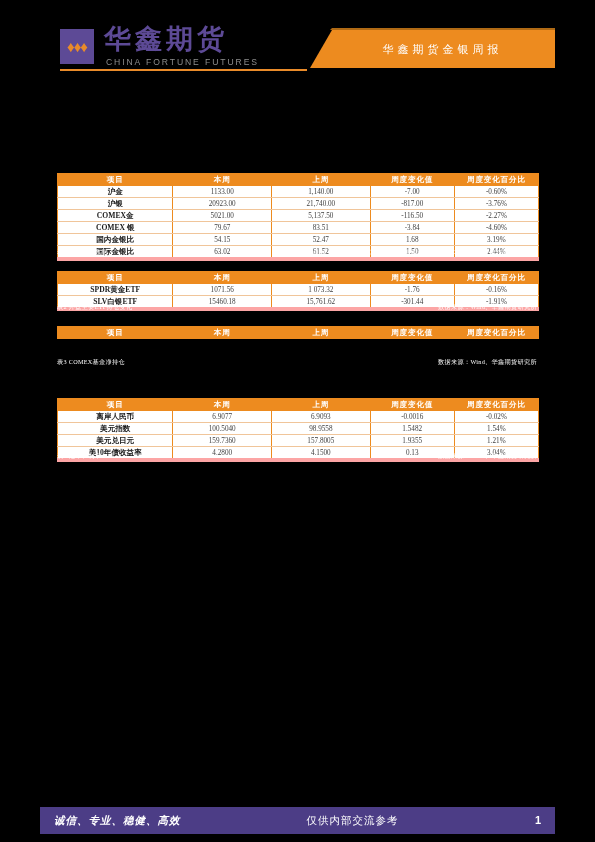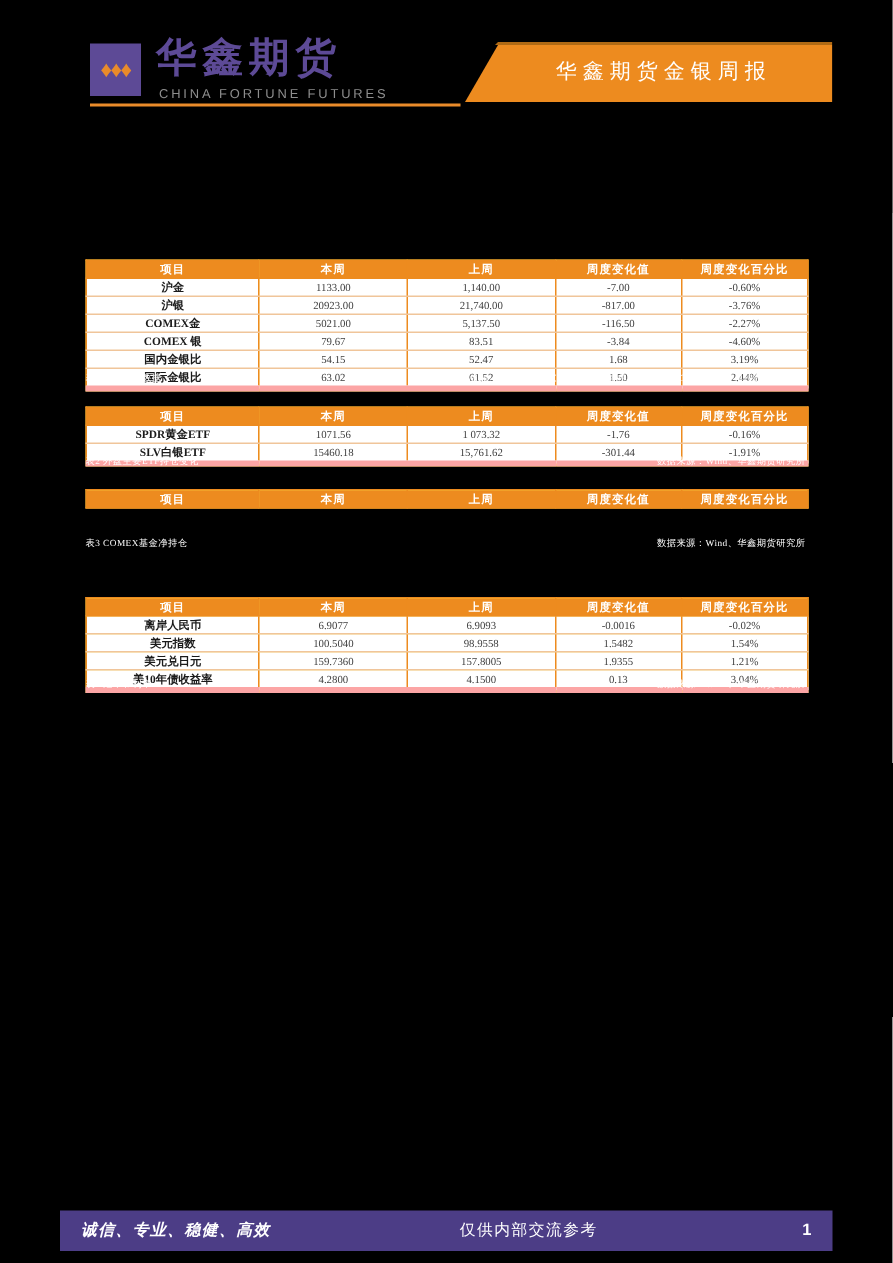--- a/index.html
+++ b/index.html
@@ -16,33 +16,33 @@
       font-weight:bold;letter-spacing:4px;line-height:30px;
       font-family:"DejaVu Sans","Liberation Sans",sans-serif;}
   .brand-en{position:absolute;left:106px;top:57px;color:#8e8e8e;font-size:8.6px;
       letter-spacing:1.9px;font-family:"Liberation Sans",sans-serif;text-align:center;}
   .brand-rule{position:absolute;left:60px;top:69px;width:247px;height:1.5px;background:#e98b2a;}
   .ribbon{position:absolute;left:310px;top:30px;width:245px;height:38px;background:#ed8b1f;
       clip-path:polygon(22px 0,245px 0,245px 38px,0 38px);}
   .ribbon-top{position:absolute;left:310px;top:28px;width:245px;height:2px;background:#b06a14;
       clip-path:polygon(22px 0,245px 0,245px 2px,20px 2px);}
   .ribbon-text{position:absolute;left:330px;top:30px;width:225px;height:38px;line-height:38px;
-      text-align:center;color:#ffffff;font-size:14px;letter-spacing:4px;}
+      text-align:center;color:#ffffff;font-size:11px;letter-spacing:4px;}
 
   
   .title-band{position:absolute;left:0;top:86px;width:595px;height:56px;background:#000000;}
   .title-line{position:absolute;left:78px;top:104px;height:21px;line-height:21px;
       background:#ffffff;color:#4a2f8f;font-size:13.5px;font-weight:bold;letter-spacing:0.3px;
       padding:1px 3px;white-space:nowrap;}
   .t-seg2{color:#3b2b8c;}
   .t-seg3{color:#6a4aa8;}
 
   
   .tbl{position:absolute;left:57px;width:482px;border-collapse:collapse;
-      background:#fde047;table-layout:fixed;}
+      background:#f9a8d4;table-layout:fixed;}
   .tbl th{background:#ed8b1f;color:#ffffff;font-size:7.6px;font-weight:bold;
       letter-spacing:0.8px;height:11px;padding:0;border:0.5px solid #ed8b1f;
       text-align:center;}
   .tbl td{font-size:7.2px;color:#404040;height:11px;padding:0 3px;text-align:center;
       border-left:0.7px solid #ed8b1f;border-right:0.7px solid #ed8b1f;
       border-bottom:0.5px solid #f0c59a;background:#ffffff;}
   .tbl td.name{color:#1a1a1a;font-weight:bold;font-size:7.6px;text-align:center;}
   .tbl tr:last-child td{border-bottom:4px solid #fca5a5;}
   col.c1{width:24%}col.c2{width:20.5%}col.c3{width:20.5%}col.c4{width:17.5%}col.c5{width:17.5%}
 

